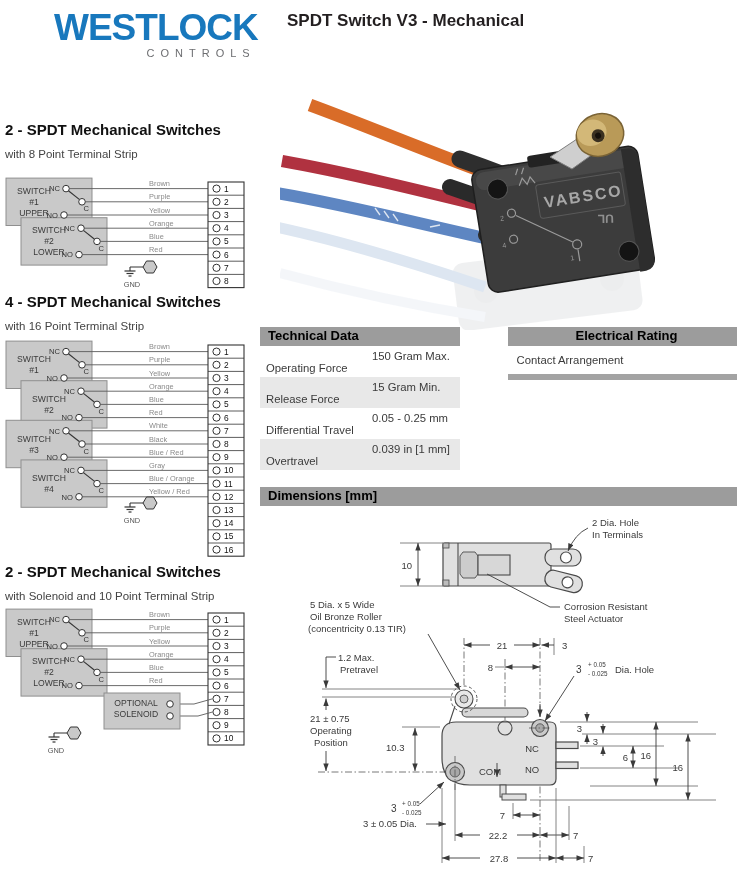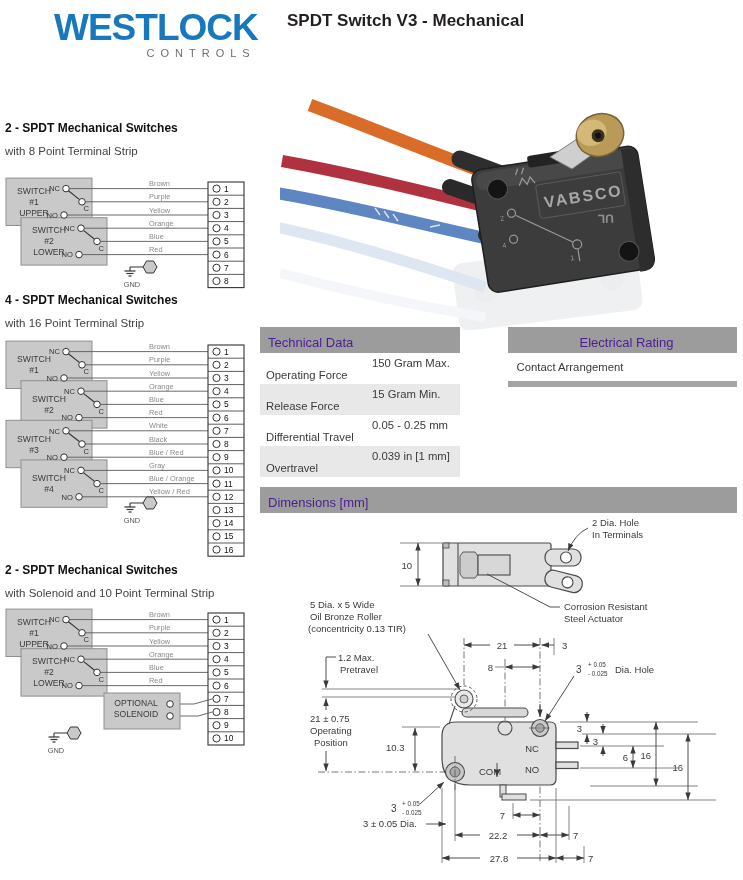--- a/index.html
+++ b/index.html
@@ -4,24 +4,24 @@
 <style>
   html,body{margin:0;padding:0;background:#fff;}
   .page{position:relative;width:743px;height:880px;background:#fff;overflow:hidden;
         font-family:"Liberation Sans",sans-serif;color:#222;}
   .abs{position:absolute;}
   
   .logo-main{font-size:37px;font-weight:700;letter-spacing:-1px;color:#1878bd;line-height:36px;margin-left:32px;}
   .logo-sub{font-size:11px;letter-spacing:6px;color:#6d6e71;text-align:right;margin-top:1px;padding-right:2px;}
   .doc-title{font-size:17px;font-weight:bold;color:#231f20;}
   
-  .diag-title{font-size:12px;font-weight:bold;color:#111;}
+  .diag-title{font-size:15px;font-weight:bold;color:#111;}
   .diag-sub{font-size:11.5px;color:#444;margin-top:10px;}
   
-  .bar{background:#9c9c9c;color:#4c1d95;font-weight:normal;font-size:13px;padding:8px 0 3px 8px;}
+  .bar{background:#9c9c9c;color:#000000;font-weight:bold;font-size:13px;padding:1px 0 3px 8px;}
   .trow{display:flex;font-size:11.3px;color:#3a3a3a;padding:3.5px 0 3.5px 6px;}
   .trow.alt{background:#e8e8e8;}
   .tl{width:106px;flex-shrink:0;margin-top:12px;}
   .tv{flex:1;}
   .erow{display:flex;font-size:11.3px;color:#3a3a3a;padding:8px 0 8px 6px;border-bottom:6px solid #a3a3a3;}
   .el{width:112px;flex-shrink:0;}
   .ev div{line-height:14px;}
   .ev .rt{margin-top:4.5px;}
   
   svg text{font-family:"Liberation Sans",sans-serif;}

